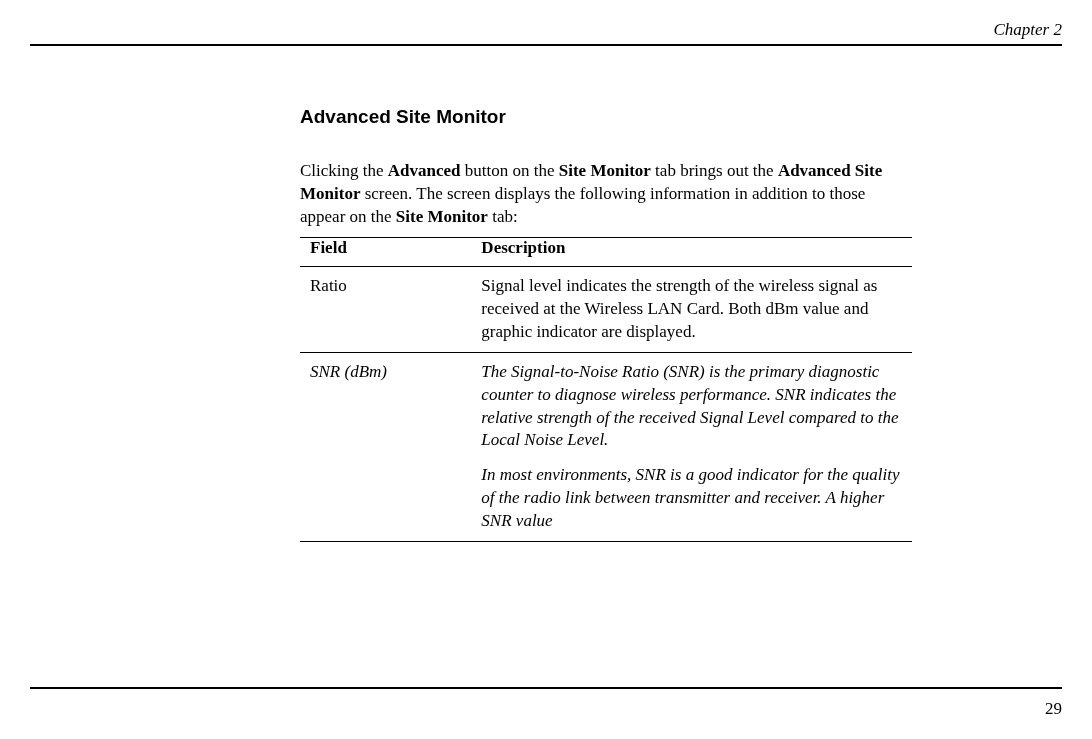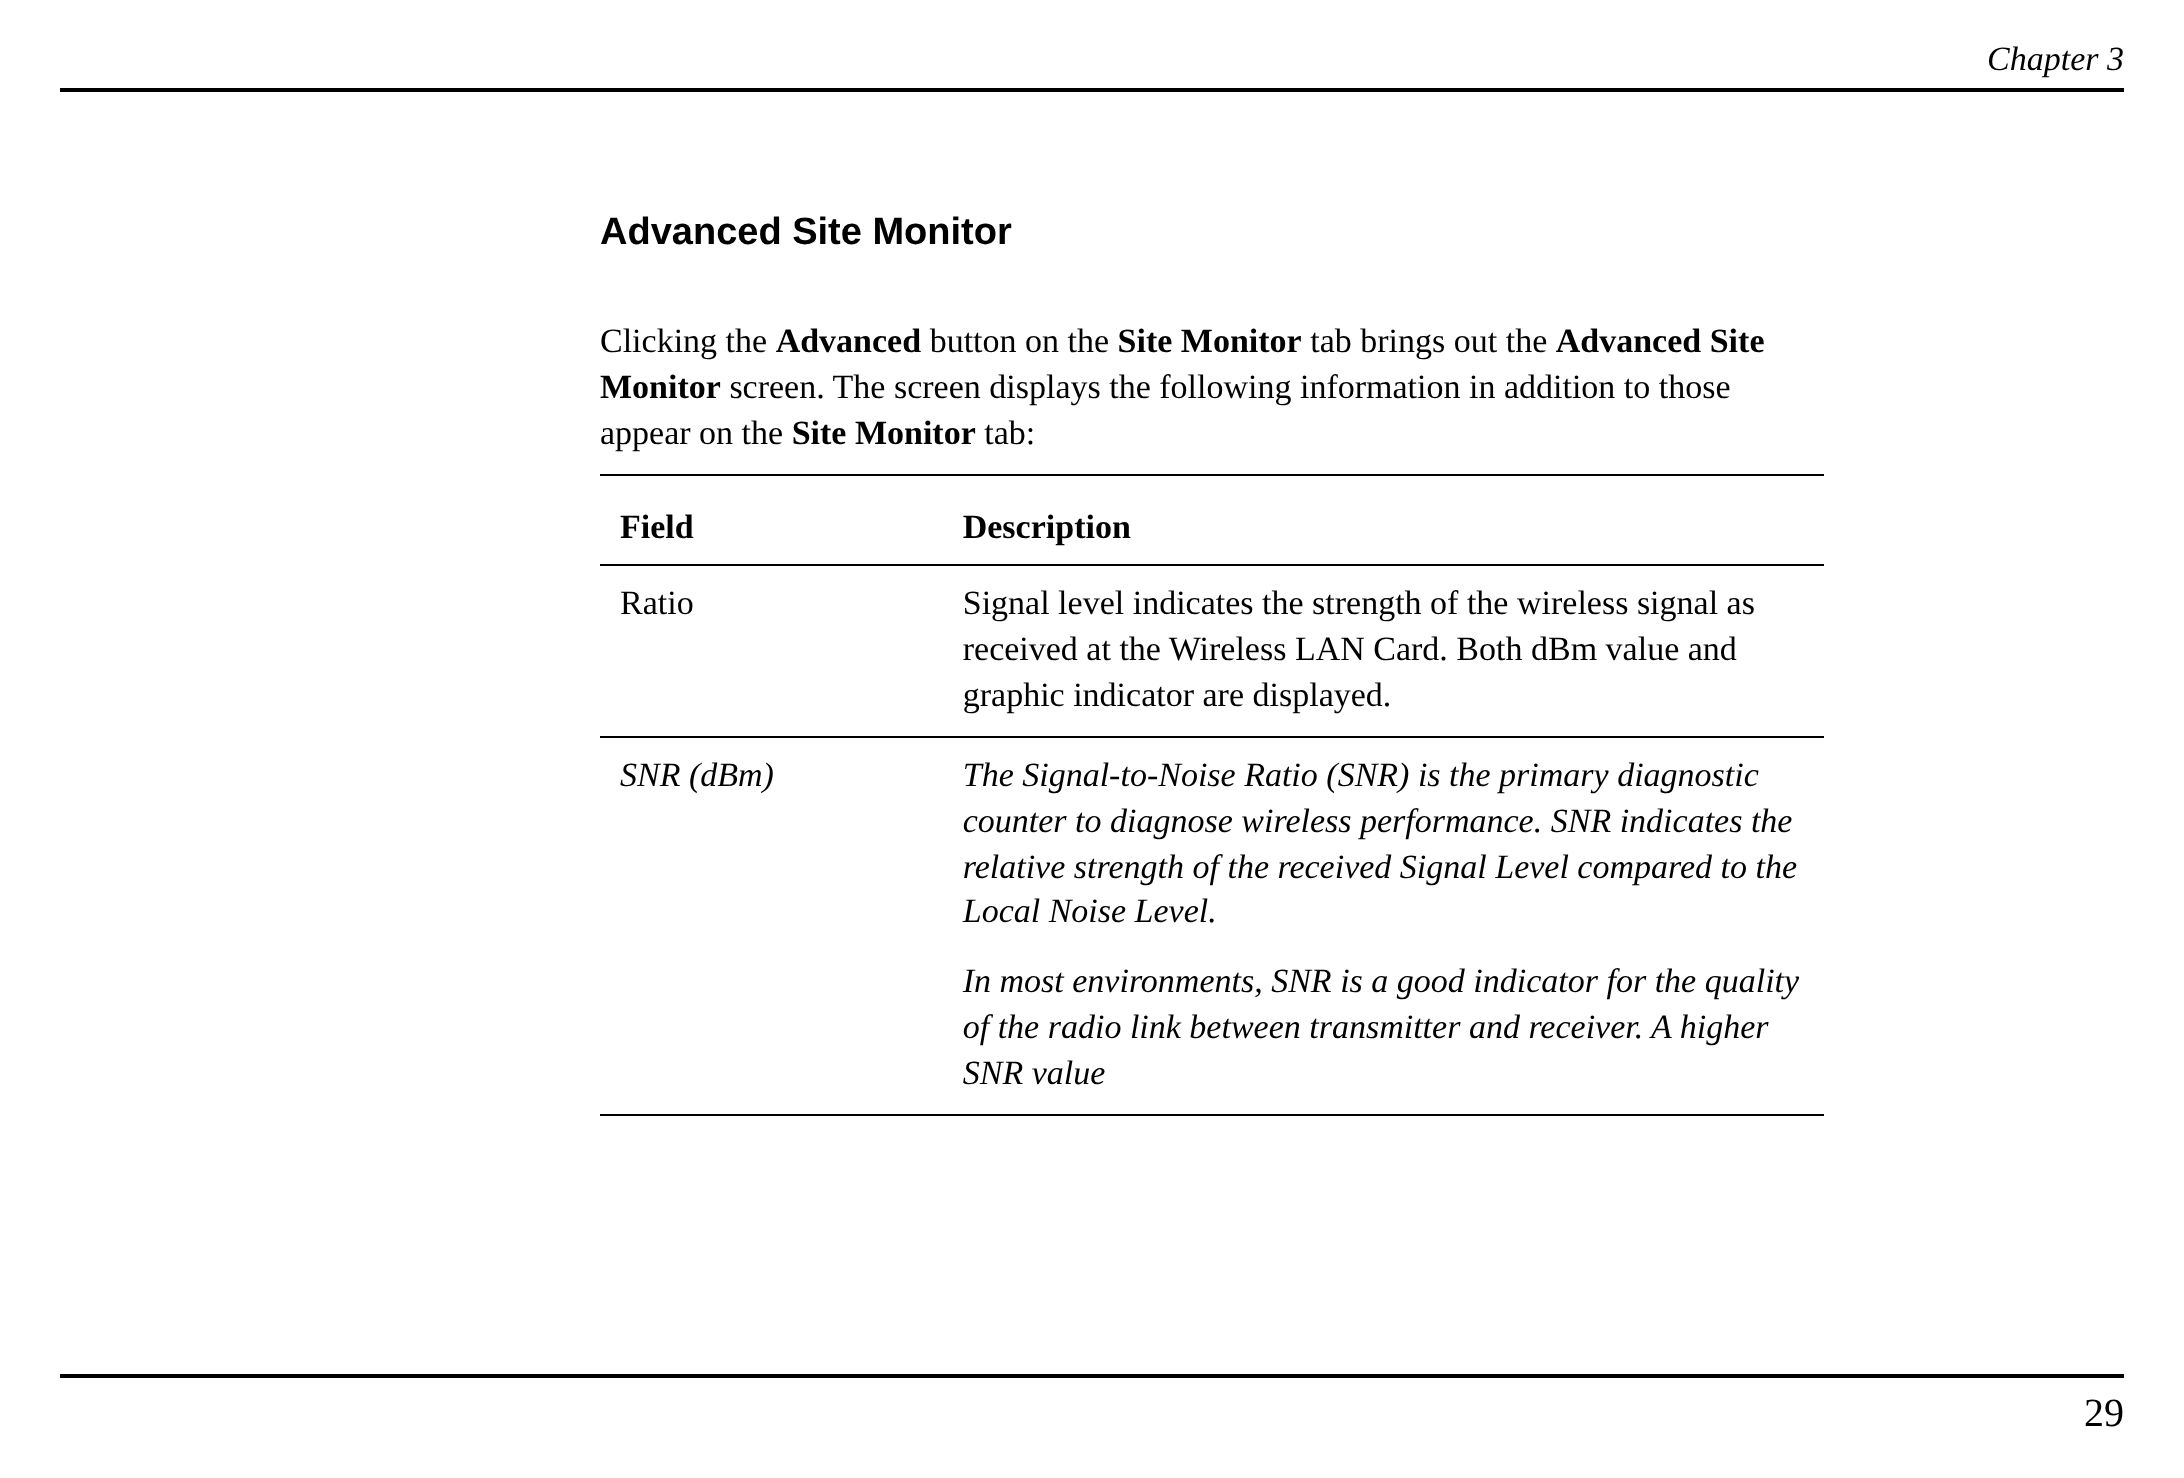--- a/index.html
+++ b/index.html
@@ -45,21 +45,21 @@
     table {
       width: 100%;
       border-collapse: collapse;
       font-size: 17px;
     }
     thead th {
       text-align: left;
       font-weight: bold;
       border-top: 1.5px solid #000;
       border-bottom: 1.5px solid #000;
-      padding: 16px 8px 8px 10px;
+      padding: 0 8px 8px 10px;
       vertical-align: top;
     }
     tbody td {
       border-bottom: 1.5px solid #000;
       padding: 8px 8px 8px 10px;
       vertical-align: top;
       line-height: 1.35;
     }
     tbody tr:last-child td {
       border-bottom: 1.5px solid #000;
@@ -72,34 +72,34 @@
       width: 72%;
     }
     .row-gap {
       display: block;
       height: 12px;
     }
     .page-number {
       position: absolute;
       right: 30px;
       bottom: 20px;
-      font-size: 20px;
+      font-size: 17px;
     }
     .pn-rule {
       border-top: 2px solid #000;
       width: 1032px;
       position: absolute;
       right: 30px;
       bottom: 50px;
     }
   </style>
 </head>
 <body>
 
-<div class="header-chapter">Chapter 3</div>
+<div class="header-chapter">Chapter 2</div>
 
 <div class="content">
   <div class="section-title">Advanced Site Monitor</div>
 
   <p class="intro-para">
     <span>Clicking the </span><span class="bold">Advanced</span><span> button on the </span><span class="bold">Site Monitor</span><span> tab brings out the </span><span class="bold">Advanced Site Monitor</span><span> screen. The screen displays the following information in addition to those appear on the </span><span class="bold">Site Monitor</span><span> tab:</span>
   </p>
 
   <table>
     <thead>

